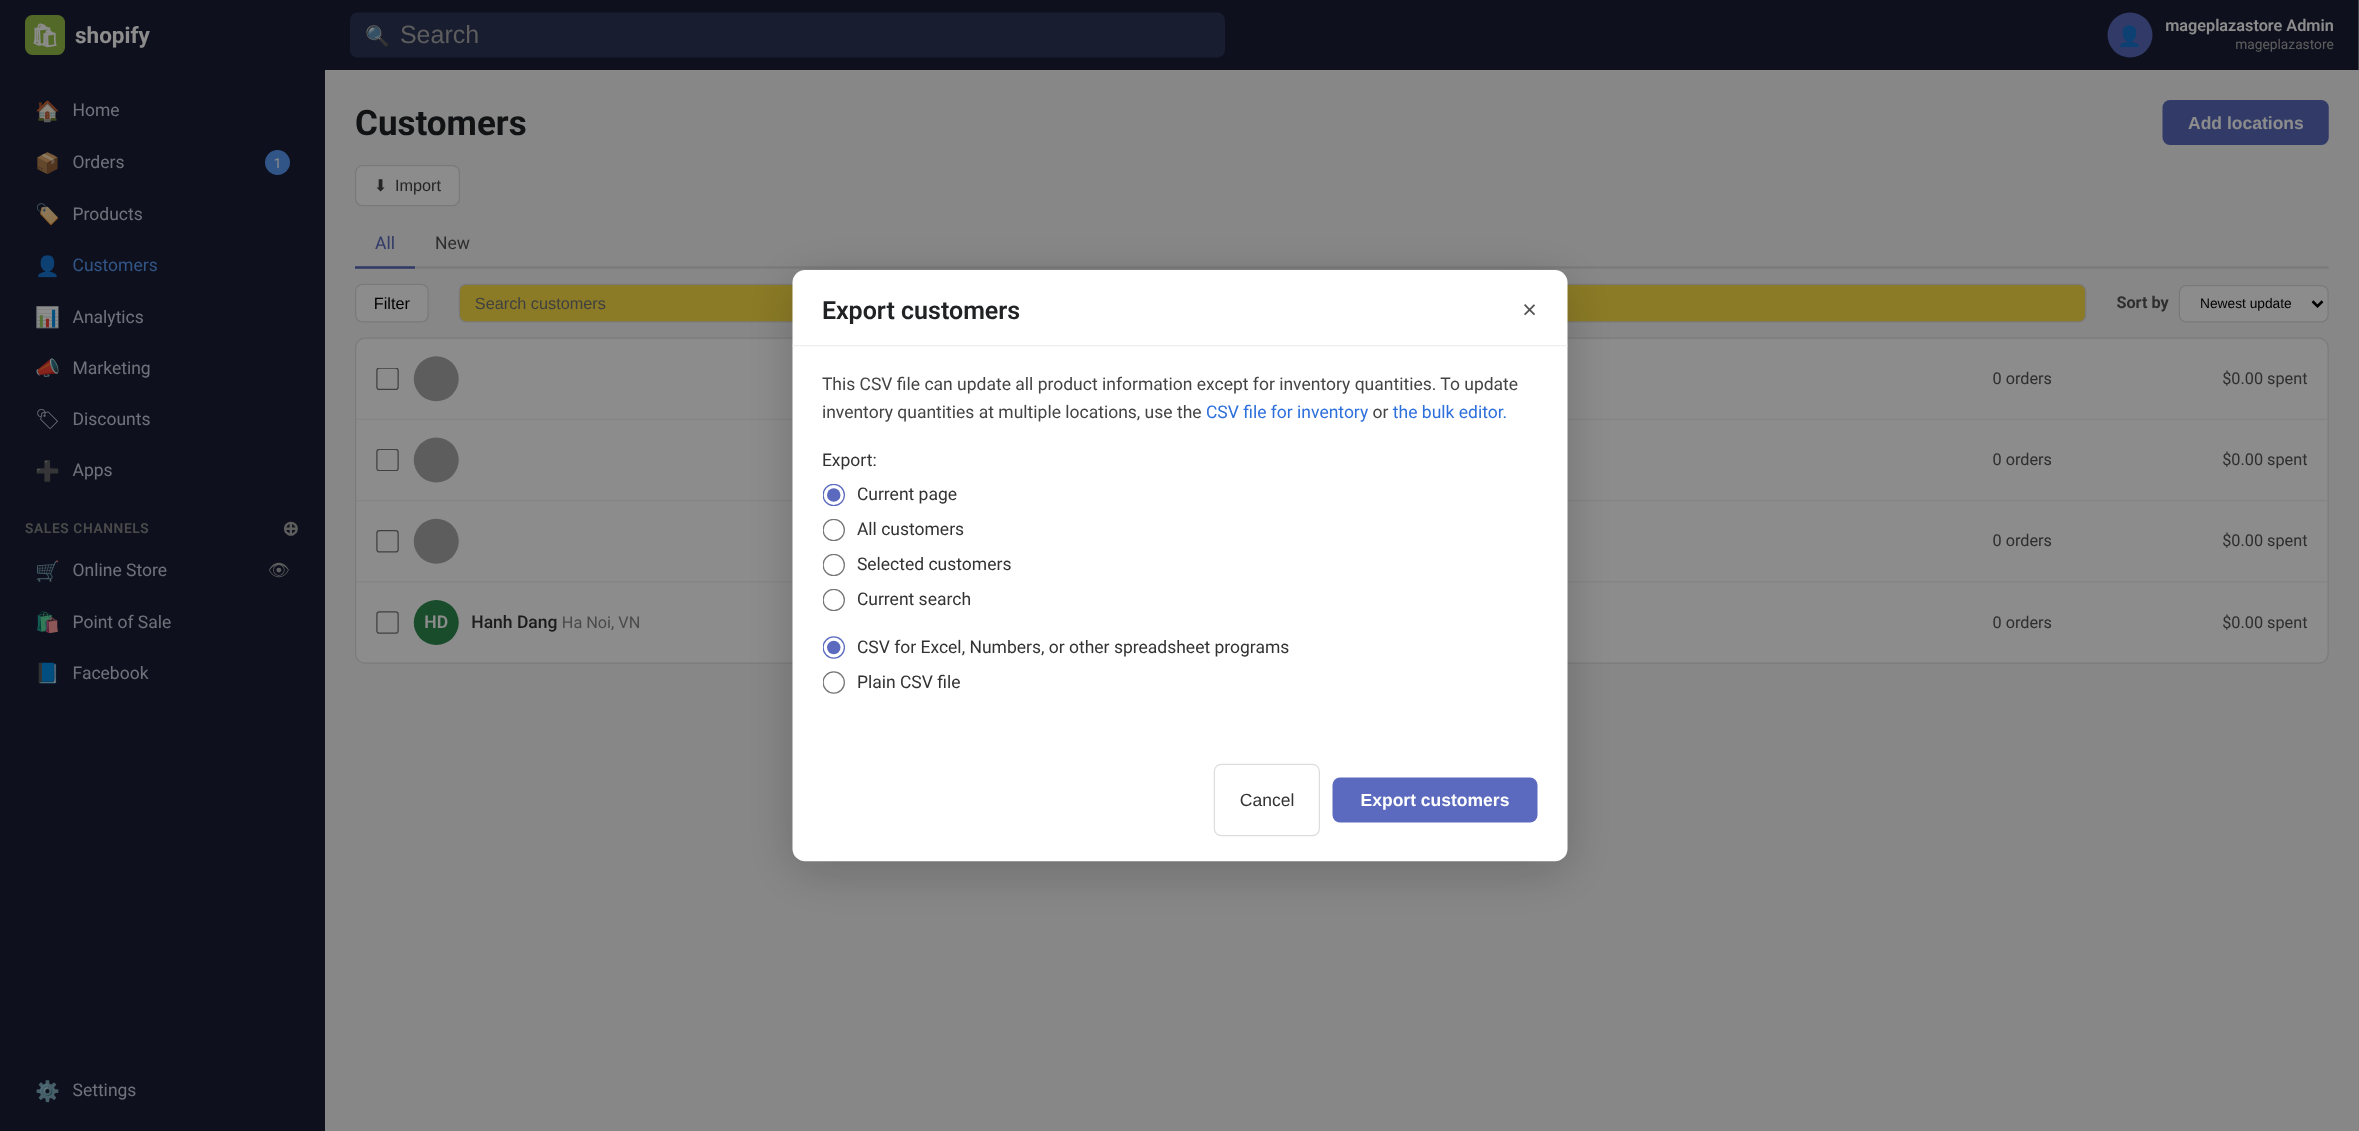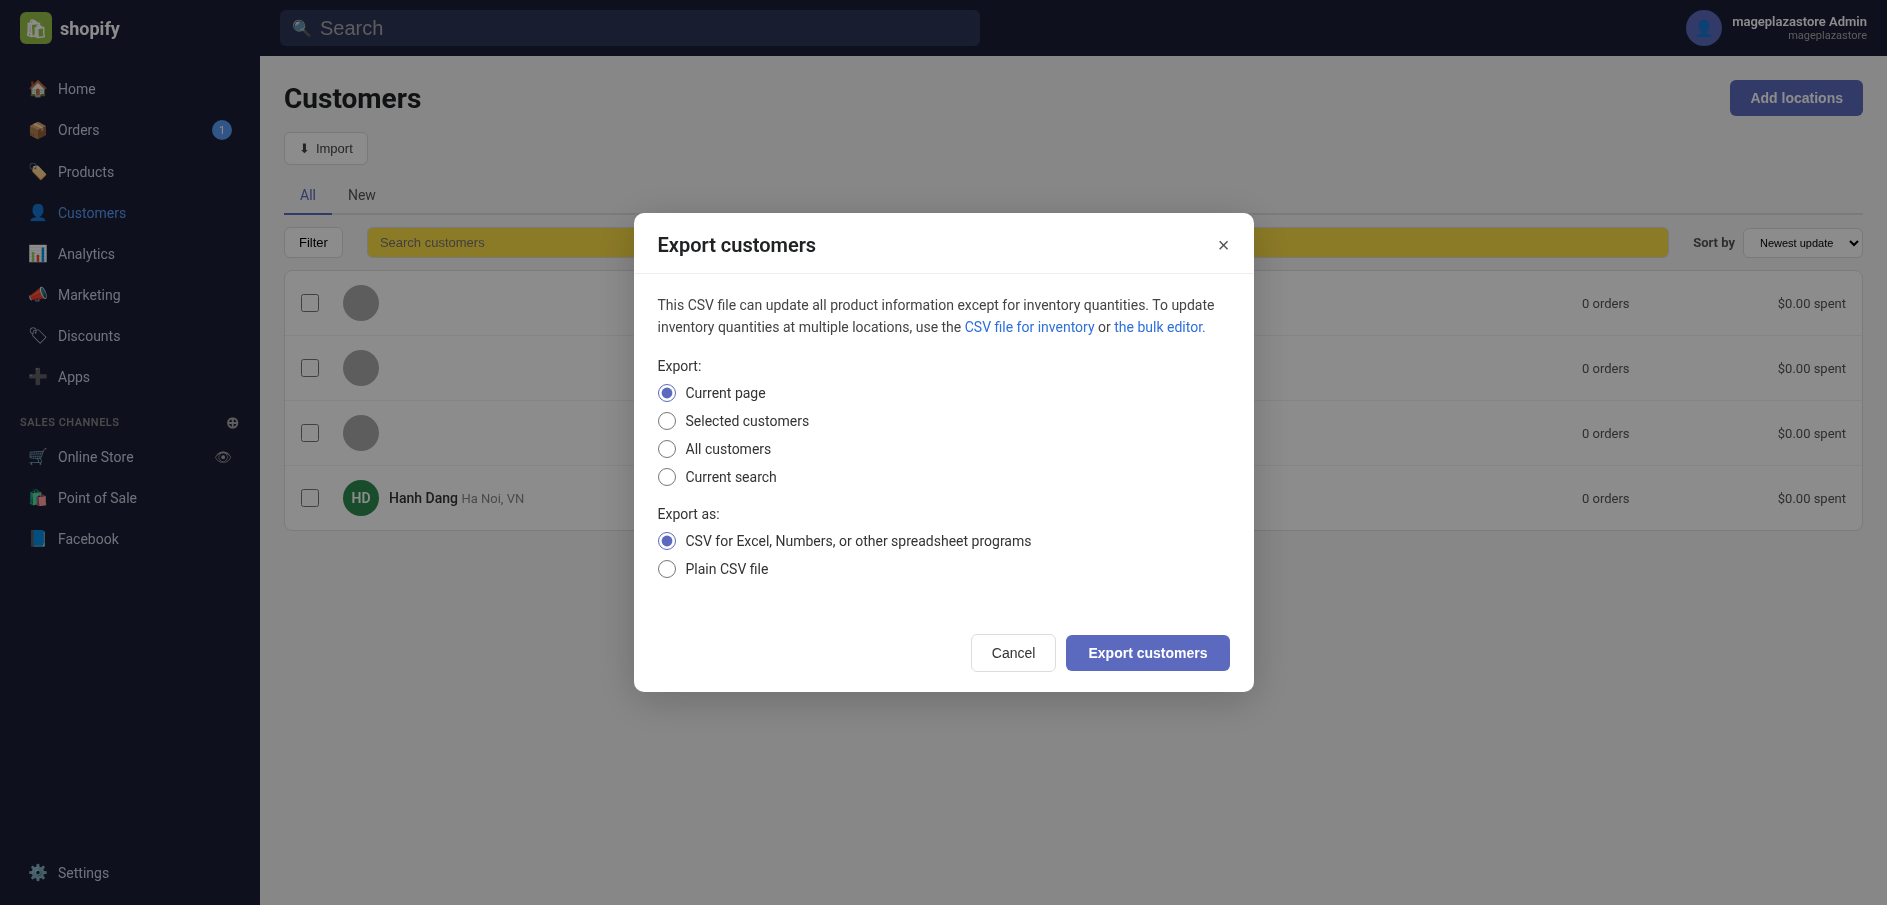--- a/index.html
+++ b/index.html
@@ -235,21 +235,21 @@
       background: white;
       border-radius: 8px;
       border: 1px solid #e0e0e0;
       overflow: hidden;
     }
     .table-row {
       display: flex;
       align-items: center;
       padding: 14px 16px;
       border-bottom: 1px solid #f0f0f0;
-      gap: 24px;
+      gap: 12px;
     }
     .table-row:last-child { border-bottom: none; }
     .table-row .checkbox { width: 18px; height: 18px; border: 1px solid #ccc; border-radius: 3px; flex-shrink: 0; }
     .customer-info { flex: 1; display: flex; align-items: center; gap: 10px; }
     .customer-avatar {
       width: 36px;
       height: 36px;
       border-radius: 50%;
       display: flex;
       align-items: center;
@@ -344,21 +344,21 @@
     .modal-footer {
       display: flex;
       align-items: center;
       justify-content: flex-end;
       gap: 10px;
       padding: 16px 24px 20px;
     }
     .cancel-btn {
       background: white;
       border: 1px solid #ddd;
-      padding: 10px 20px;
+      padding: 20px 20px;
       border-radius: 6px;
       font-size: 14px;
       cursor: pointer;
       color: #333;
     }
     .export-btn {
       background: #5b6abe;
       color: white;
       border: none;
       padding: 10px 22px;
@@ -546,33 +546,32 @@
       </p>
 
       <div class="export-section-label">Export:</div>
       <div class="radio-group">
         <label class="radio-option">
           <input type="radio" name="export" checked="" style="">
           <span>Current page</span>
         </label>
         <label class="radio-option">
           <input type="radio" name="export" style="">
-          <span>Selected customers</span>
+          <span>All customers</span>
         </label>
         <label class="radio-option">
           <input type="radio" name="export" style="">
-          <span>All customers</span>
+          <span>Selected customers</span>
         </label>
         <label class="radio-option">
           <input type="radio" name="export" style="">
           <span>Current search</span>
         </label>
       </div>
 
-      <div class="export-section-label">Export as:</div>
       <div class="radio-group">
         <label class="radio-option">
           <input type="radio" name="exportas" checked="" style="">
           <span>CSV for Excel, Numbers, or other spreadsheet programs</span>
         </label>
         <label class="radio-option">
           <input type="radio" name="exportas" style="">
           <span>Plain CSV file</span>
         </label>
       </div>

